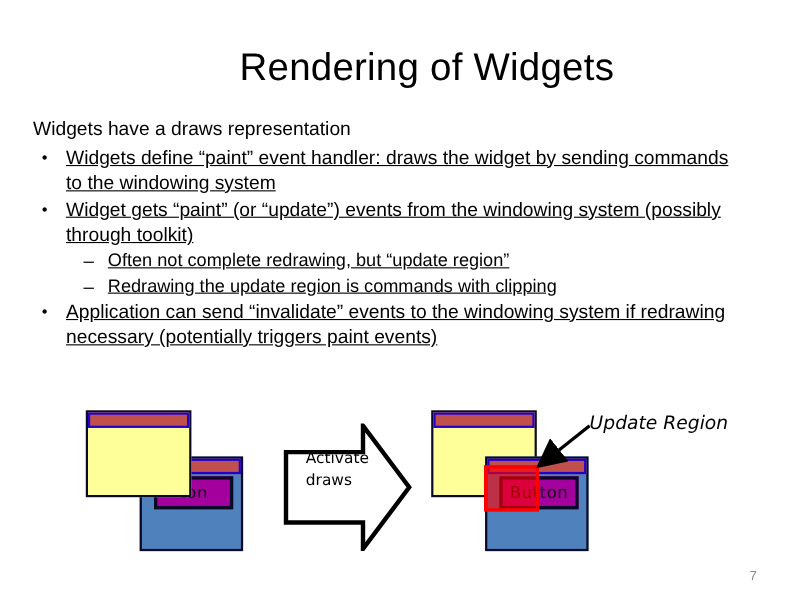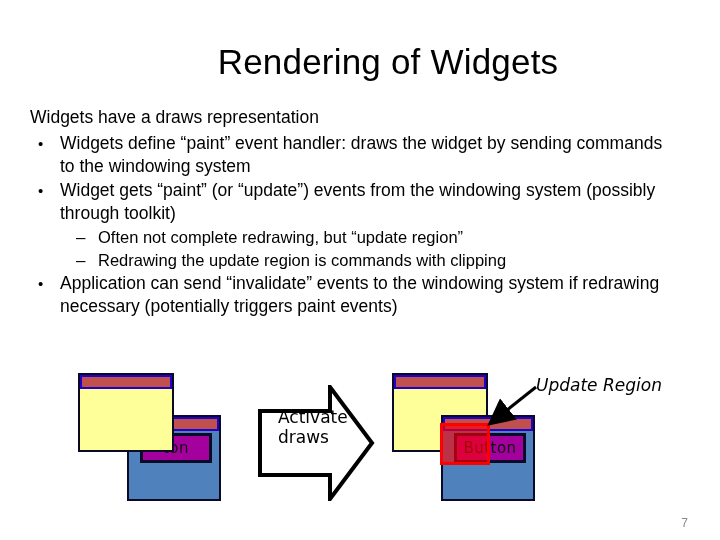--- a/index.html
+++ b/index.html
@@ -19,21 +19,21 @@
 
   
   .body{
     position:absolute;left:30px;top:106px;width:660px;
     font-size:17.5px;line-height:23.5px;color:#000;
   }
   .lvl0{margin:0 0 2px 0;}
   .row{display:flex;align-items:flex-start;}
   .bullet{flex:0 0 auto;width:22px;text-align:left;font-size:15px;line-height:23.5px;}
   .dash{flex:0 0 auto;width:22px;text-align:left;font-size:17px;line-height:23px;}
-  .txt{flex:1 1 auto;}
+  .txt{flex:1 1 auto;text-decoration:underline;}
   .lvl1{margin:0 0 0 8px;}
   .lvl1 .txt{padding-right:10px;}
   .lvl2{margin:0 0 0 46px;font-size:16.5px;line-height:23px;}
 
   
   .diagram{position:absolute;left:0;top:360px;width:720px;height:160px;}
 
   .win{position:absolute;box-sizing:border-box;}
 
   
@@ -63,21 +63,21 @@
   .updlabel{
     position:absolute;font-family:"DejaVu Sans", sans-serif;
     font-size:17px;color:#000;white-space:nowrap;font-style:italic;
   }
   .arrowsvg{position:absolute;left:0;top:0;width:720px;height:160px;pointer-events:none;}
 
   .blockarrow{position:absolute;}
   .batext{
     position:absolute;left:22px;top:22px;width:86px;
     font-family:"DejaVu Sans", sans-serif;
-    font-size:17px;line-height:20px;color:#000;
+    font-size:14px;line-height:20px;color:#000;
   }
 
   .pagenum{
     position:absolute;right:32px;bottom:10px;
     font-size:12px;color:#8a8a8a;
   }
 </style>
 </head>
 <body>
 

